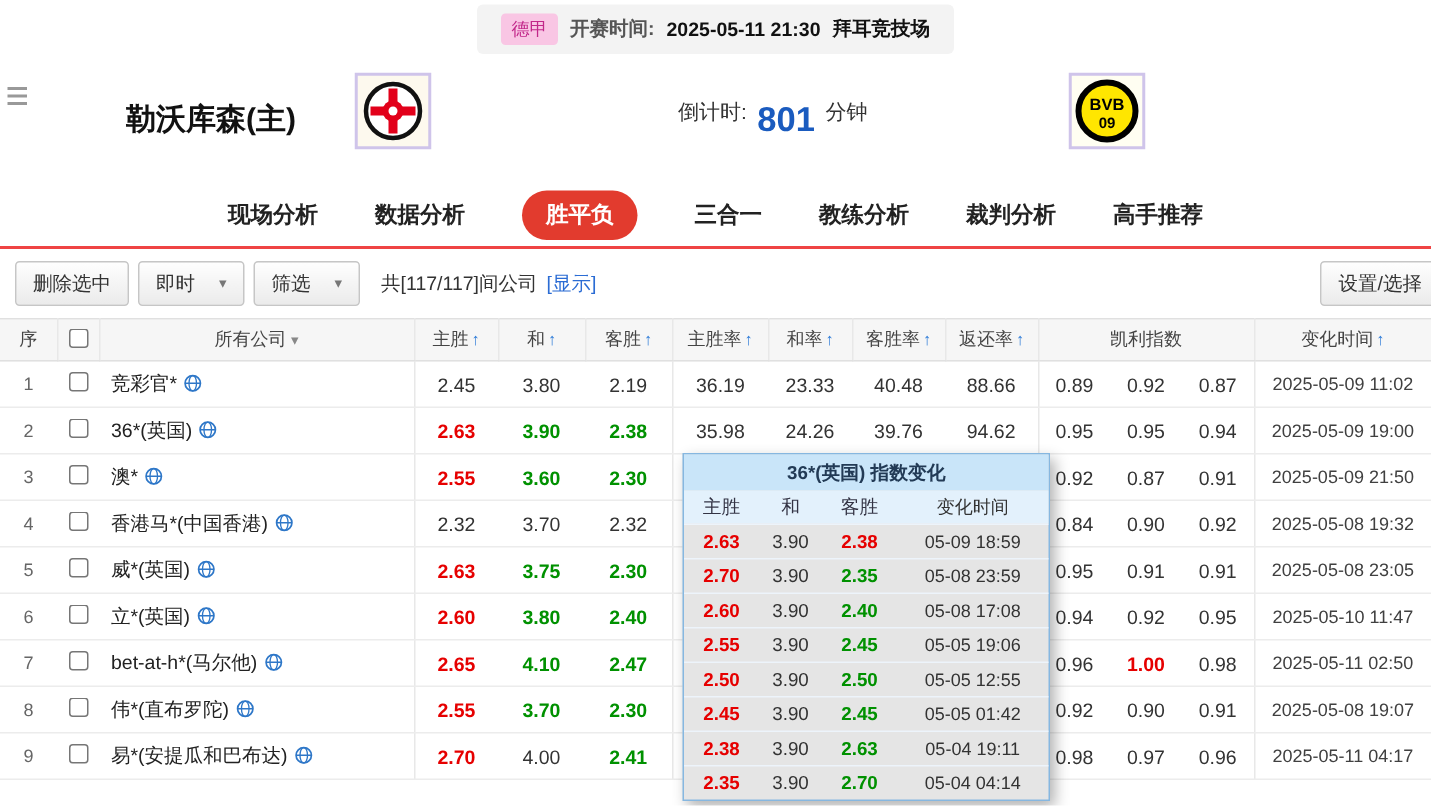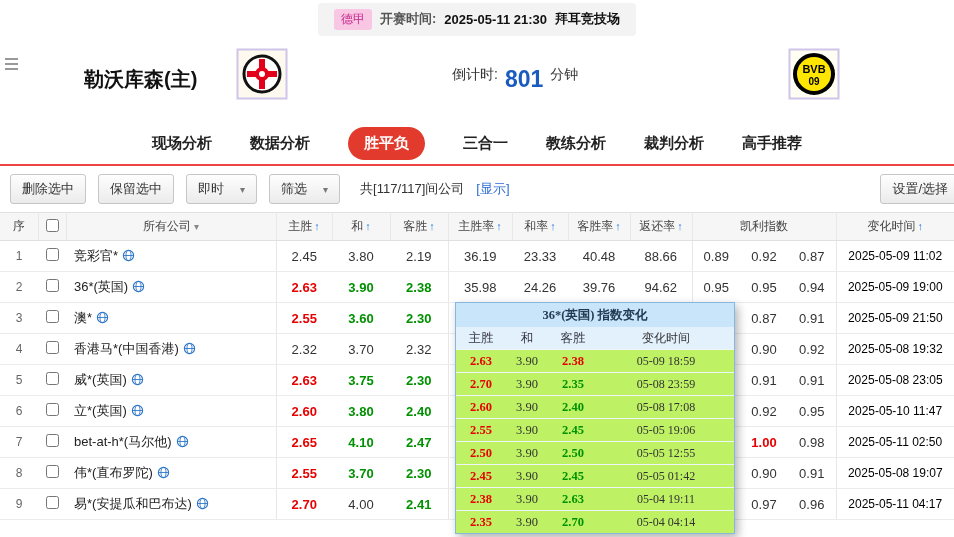--- a/index.html
+++ b/index.html
@@ -18,30 +18,30 @@
   .kick-label { color: #555; }
   .kick-time, .venue { color: #111; }
   
   .team-row { position: relative; height: 84px; }
   .menu-icon { position: absolute; left: 5px; top: 20px; width: 13px; height: 2px; background: #999;
     box-shadow: 0 5px 0 #999, 0 10px 0 #999; cursor: pointer; }
   .home-name { position: absolute; left: 84px; top: 28px; font-size: 20px; font-weight: bold; color: #111; }
   .away-name { position: absolute; left: 828px; top: 28px; font-size: 20px; font-weight: bold; color: #111; }
   .logo-box { position: absolute; top: 10px; width: 52px; height: 52px; }
   .home-logo { left: 236px; }
-  .away-logo { left: 788px; }
+  .away-logo { left: 712px; }
   .countdown { position: absolute; left: 452px; top: 28px; display: flex; align-items: flex-start; gap: 7px; font-size: 14px; color: #333; }
   .cd-val { font-size: 23px; font-weight: bold; color: var(--countdown, #1a5bbf); }
   
   .nav { height: 44px; display: flex; justify-content: center; align-items: center; gap: 38px;
     font-size: 15px; font-weight: bold; border-bottom: 2px solid #ef4444; }
   .tab { cursor: pointer; color: #222; white-space: nowrap; }
   .tab.active { background: var(--accent, #e23b2e); color: #fff; padding: 7px 16px; border-radius: 18px; }
   
-  .toolbar { display: flex; align-items: center; gap: 12px; padding: 8px 10px; font-size: 13px; position: relative; }
+  .toolbar { display: flex; align-items: center; gap: 6px; padding: 8px 10px; font-size: 13px; position: relative; }
   .btn {
     border: 1px solid #c6c6c6; background: linear-gradient(#fefefe, #ebebeb);
     padding: 5px 11px; border-radius: 3px; font-size: 13px; color: #333; cursor: pointer;
     font-family: inherit;
   }
   .btn.dd { display: inline-flex; align-items: center; gap: 16px; }
   .btn .arrow { color: #777; font-size: 10px; }
   .count { margin-left: 8px; color: #333; }
   .link { color: var(--link, #2b6cd4); cursor: pointer; text-decoration: none; }
   .spacer { flex: 1; }
@@ -56,27 +56,26 @@
   thead th:last-child { border-right: none; }
   .sort { color: #2f7cd8; font-size: 11px; margin-left: 2px; }
   .hdd { color: #888; font-size: 10px; margin-left: 3px; }
   tbody td { height: 31px; border-bottom: 1px solid #ececec; text-align: center; white-space: nowrap; overflow: hidden; }
   tbody td.sep { border-right: 1px solid #e8e8e8; }
   td.seq { color: #666; font-size: 12px; }
   td.company { text-align: left; padding-left: 8px; color: #222; }
   td.company .globe { width: 13px; height: 13px; vertical-align: -2px; margin-left: 4px; }
   td.odds.up, td.kelly.up, .pc.up { color: var(--up, #e60000); font-weight: bold; }
   td.odds.down, td.kelly.down, .pc.down { color: var(--down, #009100); font-weight: bold; }
-  td.time { font-size: 12px; color: #000000; }
+  td.time { font-size: 12px; color: #404040; }
   
   .popup {
-    position: absolute; left: 455px; top: 302px; width: 280px; z-index: 10;
-    background: #bef264; border: 1px solid #86b7e0; box-shadow: 3px 4px 9px rgba(0,0,0,.3);
+    position: absolute; left: 455px; top: 302px; width: 245px; z-index: 10;
+    background: #e5e5e5; border: 1px solid #86b7e0; box-shadow: 3px 4px 9px rgba(0,0,0,.3);
     font-size: 12.5px;
-    font-family: Liberation Serif, serif;
   }
   .popup-title { background: #c9e5f9; height: 24px; line-height: 24px; text-align: center; font-weight: bold; color: #223a55; }
   .popup-head { display: flex; background: #e3f1fc; height: 22px; line-height: 22px; color: #334; }
   .popup-row { display: flex; height: 23px; line-height: 23px; border-top: 1px solid #edf4fb; }
   .pc { text-align: center; }
   .pc1 { width: 50px; } .pc2 { width: 42px; } .pc3 { width: 50px; } .pc4 { flex: 1; font-size: 12px; color: #333; }
 </style>
 </head>
 <body>
 
@@ -122,21 +121,20 @@
     <div class="tab">数据分析</div>
     <div class="tab active">胜平负</div>
     <div class="tab">三合一</div>
     <div class="tab">教练分析</div>
     <div class="tab">裁判分析</div>
     <div class="tab">高手推荐</div>
   </div>
 
 <div class="toolbar">
   <button class="btn">删除选中</button>
-  <button class="btn">保留选中</button>
   <button class="btn dd">
     <span>即时</span>
     <span class="arrow">▾</span>
   </button>
   <button class="btn dd">
     <span>筛选</span>
     <span class="arrow">▾</span>
   </button>
   <span class="count">共[117/117]间公司</span>
   <a class="link">[显示]</a>

